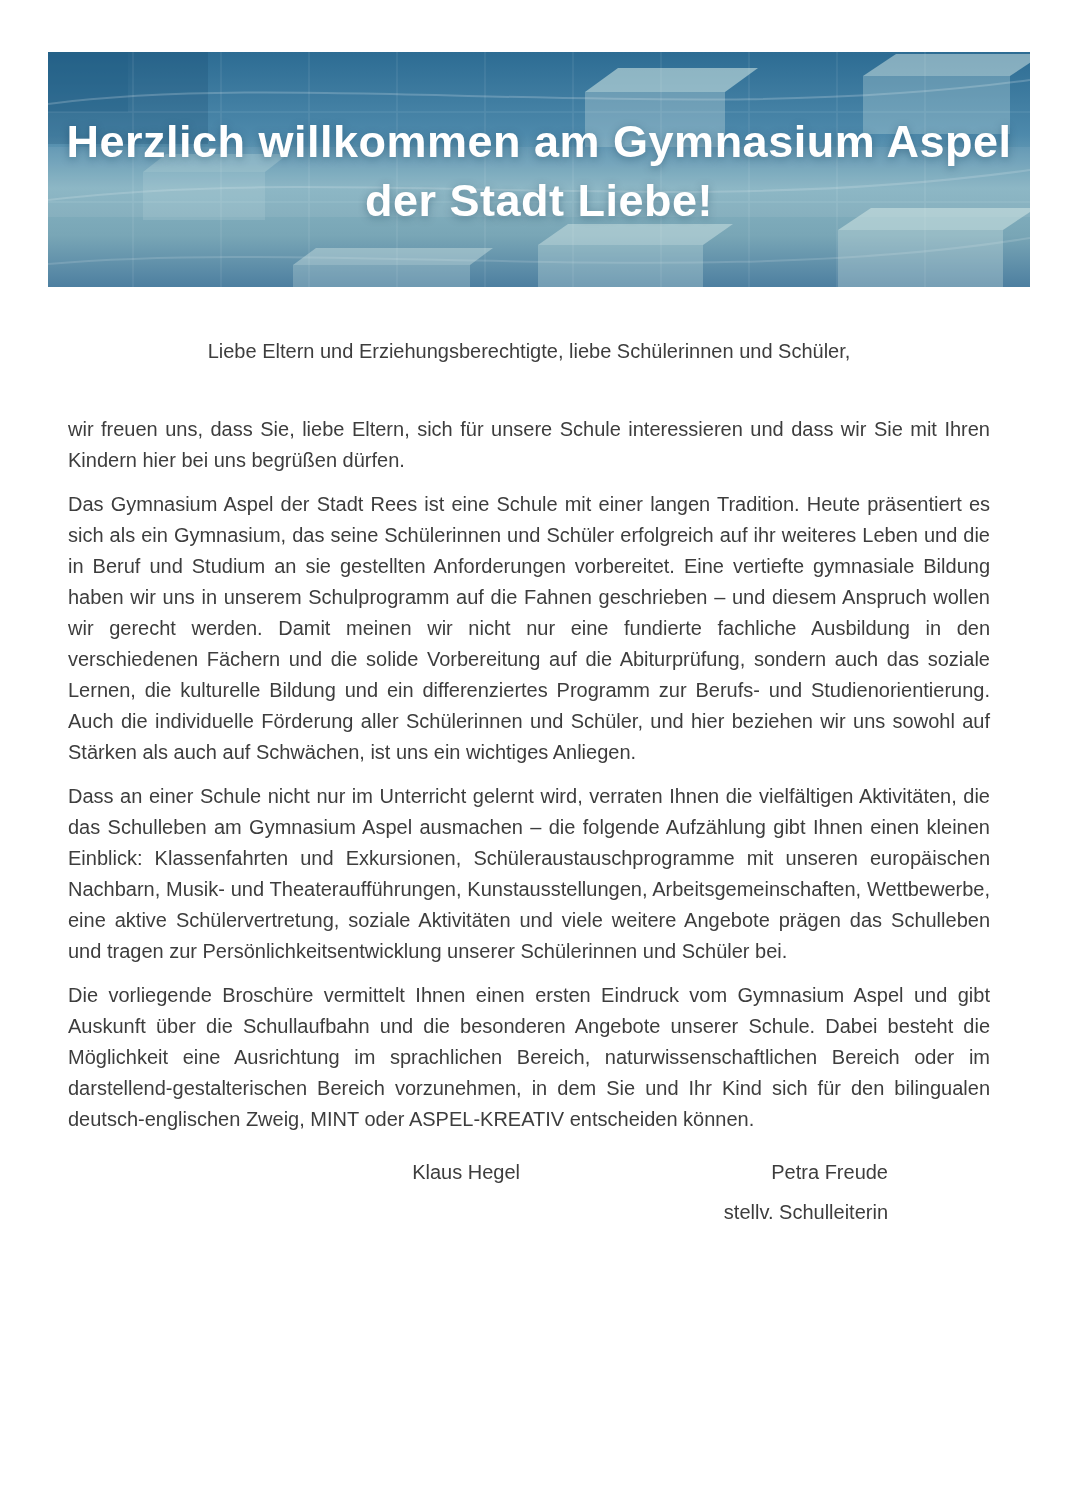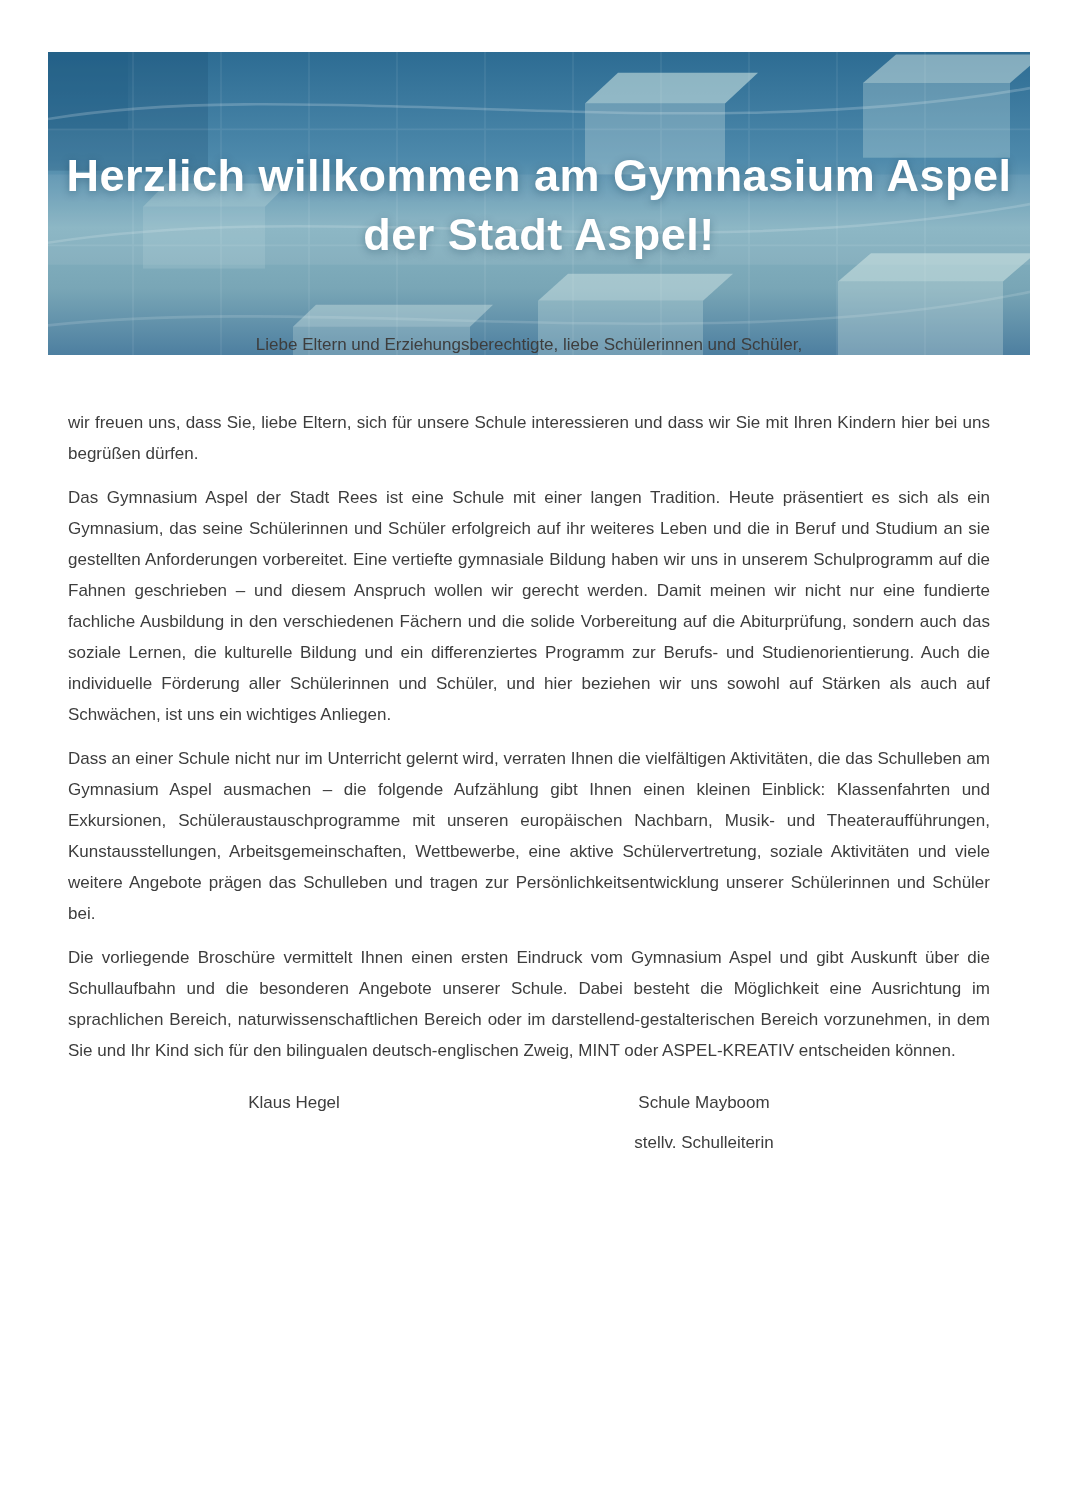--- a/index.html
+++ b/index.html
@@ -10,53 +10,53 @@
     margin: 0 auto;
     background: #ffffff;
     font-family: "Liberation Sans", sans-serif;
     overflow: hidden;
   }
 
   
   .banner {
     position: absolute;
     left: 48px; top: 52px;
-    width: 982px; height: 303px;
+    width: 982px; height: 235px;
     overflow: hidden;
   }
   .banner svg { position: absolute; left: 0; top: 0; width: 100%; height: 100%; display: block; }
   .banner-title {
     position: absolute; inset: 0;
     display: flex; flex-direction: column;
     justify-content: center; align-items: center;
     padding-top: 2px;
     color: var(--title_text, #ffffff);
     font-weight: bold;
     font-size: 45px;
     line-height: 59px;
     text-align: center;
     letter-spacing: 0.5px;
     text-shadow: 0 2px 8px rgba(10, 50, 75, 0.35);
   }
 
   
   .content {
     position: absolute;
-    left: 68px; top: 280px;
+    left: 68px; top: 287px;
     width: 922px;
     color: var(--letter_text, #3d3d3d);
-    font-size: 17px;
+    font-size: 20px;
     line-height: 31px;
   }
   .salutation { text-align: center; margin: 49px 0 47px 0; }
   .para { text-align: justify; margin: 0 0 13px 0; }
   .para .em { }
 
   .signatures { display: flex; margin-top: 17px; }
-  .sig { text-align: center; line-height: 40px; }
+  .sig { text-align: right; line-height: 40px; }
   .sig-left  { width: 452px; }
   .sig-right { width: 368px; }
 </style>
 </head>
 <body>
 
 <div class="page">
 
   <div class="banner">
     <svg viewBox="0 0 982 235" preserveAspectRatio="none" aria-hidden="true">
@@ -114,38 +114,38 @@
         <polygon points="245,213 268,196 445,196 422,213" opacity="0.40"></polygon>
         <rect x="245" y="213" width="177" height="22" opacity="0.25"></rect>
 
         <polygon points="95,120 118,102 240,102 217,120" opacity="0.25"></polygon>
         <rect x="95" y="120" width="122" height="48" opacity="0.15"></rect>
       </g>
     </svg>
 
     <div class="banner-title">
       <div>Herzlich willkommen am Gymnasium Aspel</div>
-      <div>der Stadt Aspel!</div>
+      <div>der Stadt Liebe!</div>
     </div>
   </div>
 
   <div class="content">
     <p class="salutation">Liebe Eltern und Erziehungsberechtigte, liebe Schülerinnen und Schüler,</p>
 
     <div>
         <p class="para"><span>wir freuen uns, dass Sie, liebe Eltern, sich für unsere Schule interessieren und dass wir Sie mit Ihren Kindern hier bei uns begrüßen dürfen.</span></p>
         <p class="para"><span>Das Gymnasium Aspel der Stadt Rees ist eine Schule mit einer langen Tradition. Heute präsentiert es sich als ein Gymnasium, das seine Schülerinnen und Schüler erfolgreich auf ihr weiteres Leben und die in Beruf und Studium an sie gestellten Anforderungen vorbereitet. Eine </span><span class="em">vertiefte gymnasiale Bildung</span><span> haben wir uns in unserem Schulprogramm auf die Fahnen geschrieben – und diesem Anspruch wollen wir gerecht werden. Damit meinen wir nicht nur eine fundierte </span><span class="em">fachliche Ausbildung in den verschiedenen Fächern</span><span> und die </span><span class="em">solide Vorbereitung auf die Abiturprüfung</span><span>, sondern auch das </span><span class="em">soziale Lernen</span><span>, die </span><span class="em">kulturelle Bildung</span><span> und ein </span><span class="em">differenziertes Programm zur Berufs- und Studienorientierung</span><span>. Auch die </span><span class="em">individuelle Förderung</span><span> aller Schülerinnen und Schüler, und hier beziehen wir uns sowohl auf Stärken als auch auf Schwächen, ist uns ein wichtiges Anliegen.</span></p>
         <p class="para"><span>Dass an einer Schule nicht nur im Unterricht gelernt wird, verraten Ihnen die vielfältigen Aktivitäten, die das Schulleben am Gymnasium Aspel ausmachen – die folgende Aufzählung gibt Ihnen einen kleinen Einblick: </span><span class="em">Klassenfahrten und Exkursionen, Schüleraustauschprogramme mit unseren europäischen Nachbarn, Musik- und Theateraufführungen, Kunstausstellungen, Arbeitsgemeinschaften, Wettbewerbe, eine aktive Schülervertretung, soziale Aktivitäten</span><span> und viele weitere Angebote prägen das Schulleben und tragen zur </span><span class="em">Persönlichkeitsentwicklung</span><span> unserer Schülerinnen und Schüler bei.</span></p>
         <p class="para"><span>Die vorliegende Broschüre vermittelt Ihnen einen ersten Eindruck vom Gymnasium Aspel und gibt Auskunft über die Schullaufbahn und die besonderen Angebote unserer Schule. Dabei besteht die Möglichkeit eine Ausrichtung im sprachlichen Bereich, naturwissenschaftlichen Bereich oder im darstellend-gestalterischen Bereich vorzunehmen, in dem Sie und Ihr Kind sich für den bilingualen deutsch-englischen Zweig, MINT oder ASPEL-KREATIV entscheiden können.</span></p>
       </div>
 
     <div class="signatures">
       <div class="sig sig-left">
         <div>Klaus Hegel</div>
       </div>
       <div class="sig sig-right">
-        <div>Schule Mayboom</div>
+        <div>Petra Freude</div>
         <div>stellv. Schulleiterin</div>
       </div>
     </div>
   </div>
 
 </div>
 
 </body></html>

